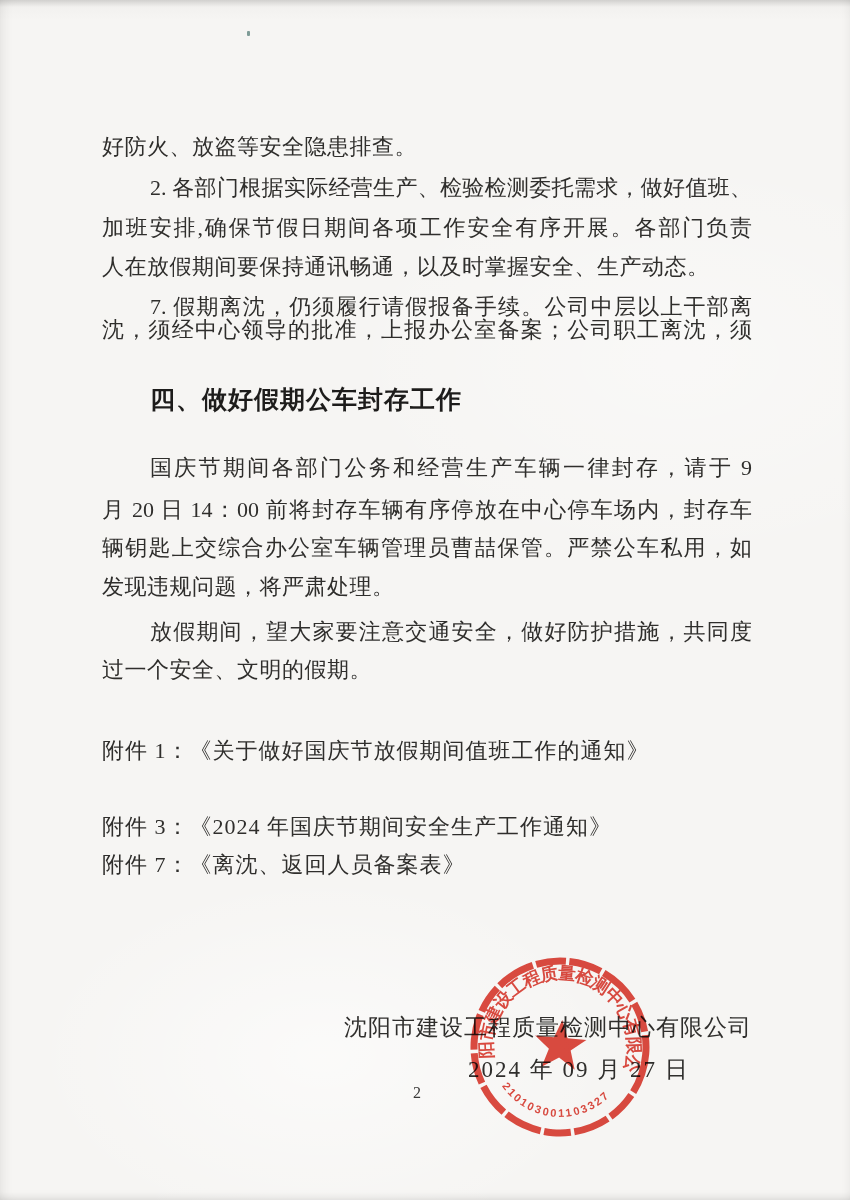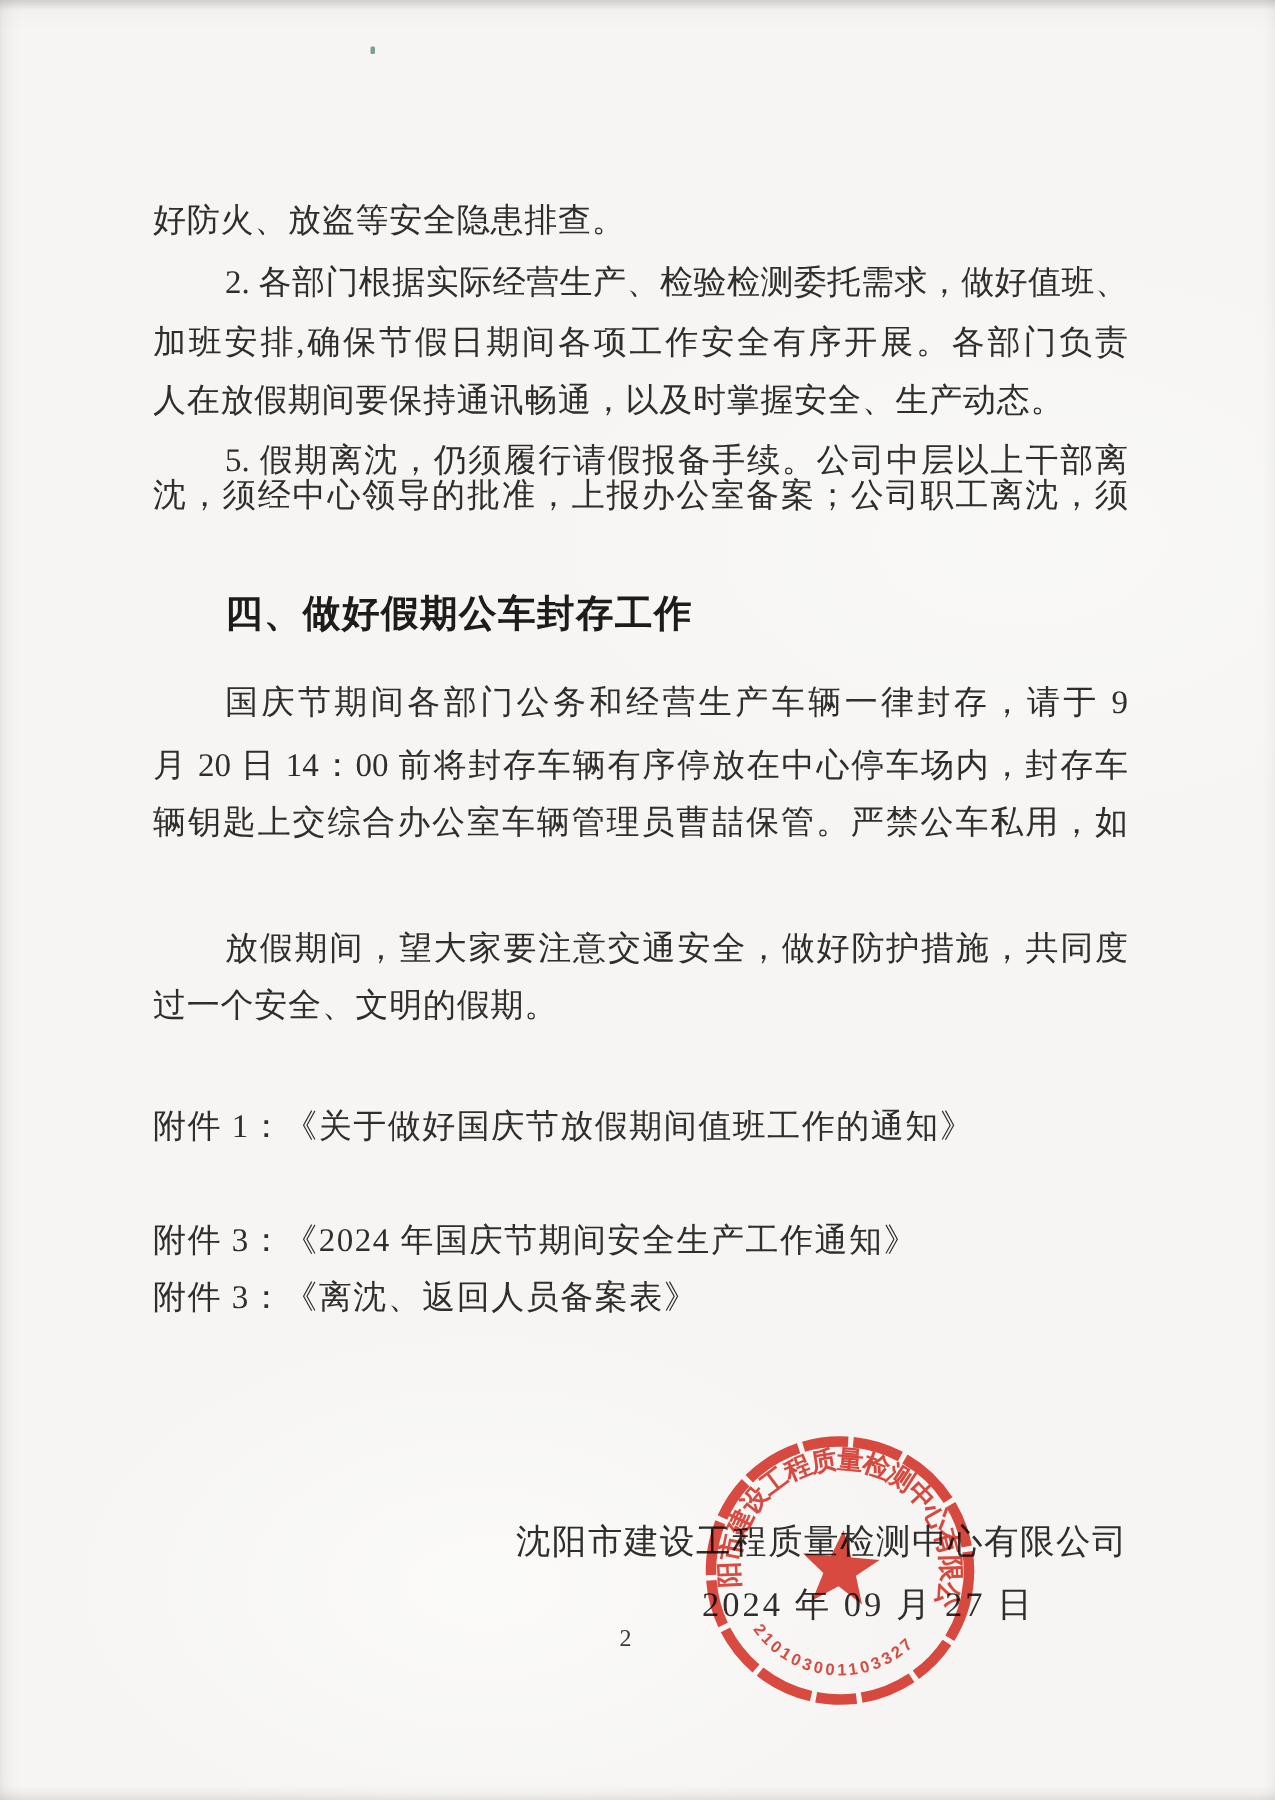--- a/index.html
+++ b/index.html
@@ -64,32 +64,33 @@
 <body>
 
 <div class="page">
   <div class="sheen"></div>
   <div class="speck"></div>
 
   <div class="line" style="top:130px">好防火、放盗等安全隐患排查。</div>
   <div class="line just indent" style="top:171px">2. 各部门根据实际经营生产、检验检测委托需求，做好值班、</div>
   <div class="line just" style="top:211px">加班安排,确保节假日期间各项工作安全有序开展。各部门负责</div>
   <div class="line" style="top:250px">人在放假期间要保持通讯畅通，以及时掌握安全、生产动态。</div>
-  <div class="line just indent" style="top:290px">5. 假期离沈，仍须履行请假报备手续。公司中层以上干部离</div>
+  <div class="line just indent" style="top:290px">7. 假期离沈，仍须履行请假报备手续。公司中层以上干部离</div>
   <div class="line just" style="top:313px">沈，须经中心领导的批准，上报办公室备案；公司职工离沈，须</div>
-  <div class="line heading indent" style="top:392px">四、做好假期公车封存工作</div>
+  <div class="line heading indent" style="top:382px">四、做好假期公车封存工作</div>
   <div class="line just indent" style="top:451px">国庆节期间各部门公务和经营生产车辆一律封存，请于 9</div>
   <div class="line just" style="top:493px">月 20 日 14：00 前将封存车辆有序停放在中心停车场内，封存车</div>
   <div class="line just" style="top:531px">辆钥匙上交综合办公室车辆管理员曹喆保管。严禁公车私用，如</div>
+  <div class="line" style="top:570px">发现违规问题，将严肃处理。</div>
   <div class="line just indent" style="top:615px">放假期间，望大家要注意交通安全，做好防护措施，共同度</div>
   <div class="line" style="top:653px">过一个安全、文明的假期。</div>
 
   <div class="line attach" style="top:734px">附件 1：《关于做好国庆节放假期间值班工作的通知》</div>
   <div class="line attach" style="top:810px">附件 3：《2024 年国庆节期间安全生产工作通知》</div>
-  <div class="line attach" style="top:848px">附件 3：《离沈、返回人员备案表》</div>
+  <div class="line attach" style="top:848px">附件 7：《离沈、返回人员备案表》</div>
 
   <div class="company">沈阳市建设工程质量检测中心有限公司</div>
   <div class="sigdate">2024 年 09 月 27 日</div>
 
   <div class="pagenum">2</div>
 
   <svg class="seal" viewBox="0 0 200 200" xmlns="http://www.w3.org/2000/svg">
     <g transform="rotate(5 100 100)" fill="none">
       <circle cx="100" cy="100" r="86" stroke="#dc382d" stroke-width="7" stroke-dasharray="40 3.5 30 3.5 36 3.5 27 3.5 38 3.5 33 3.5 31 3.5 36 3.5 28 3.5 39 3.5 30 3.5 33 3.5"></circle>
       <path id="sealArcTop" d="M 36.1,123.3 A 68,68 0 1 1 163.9,123.3"></path>

